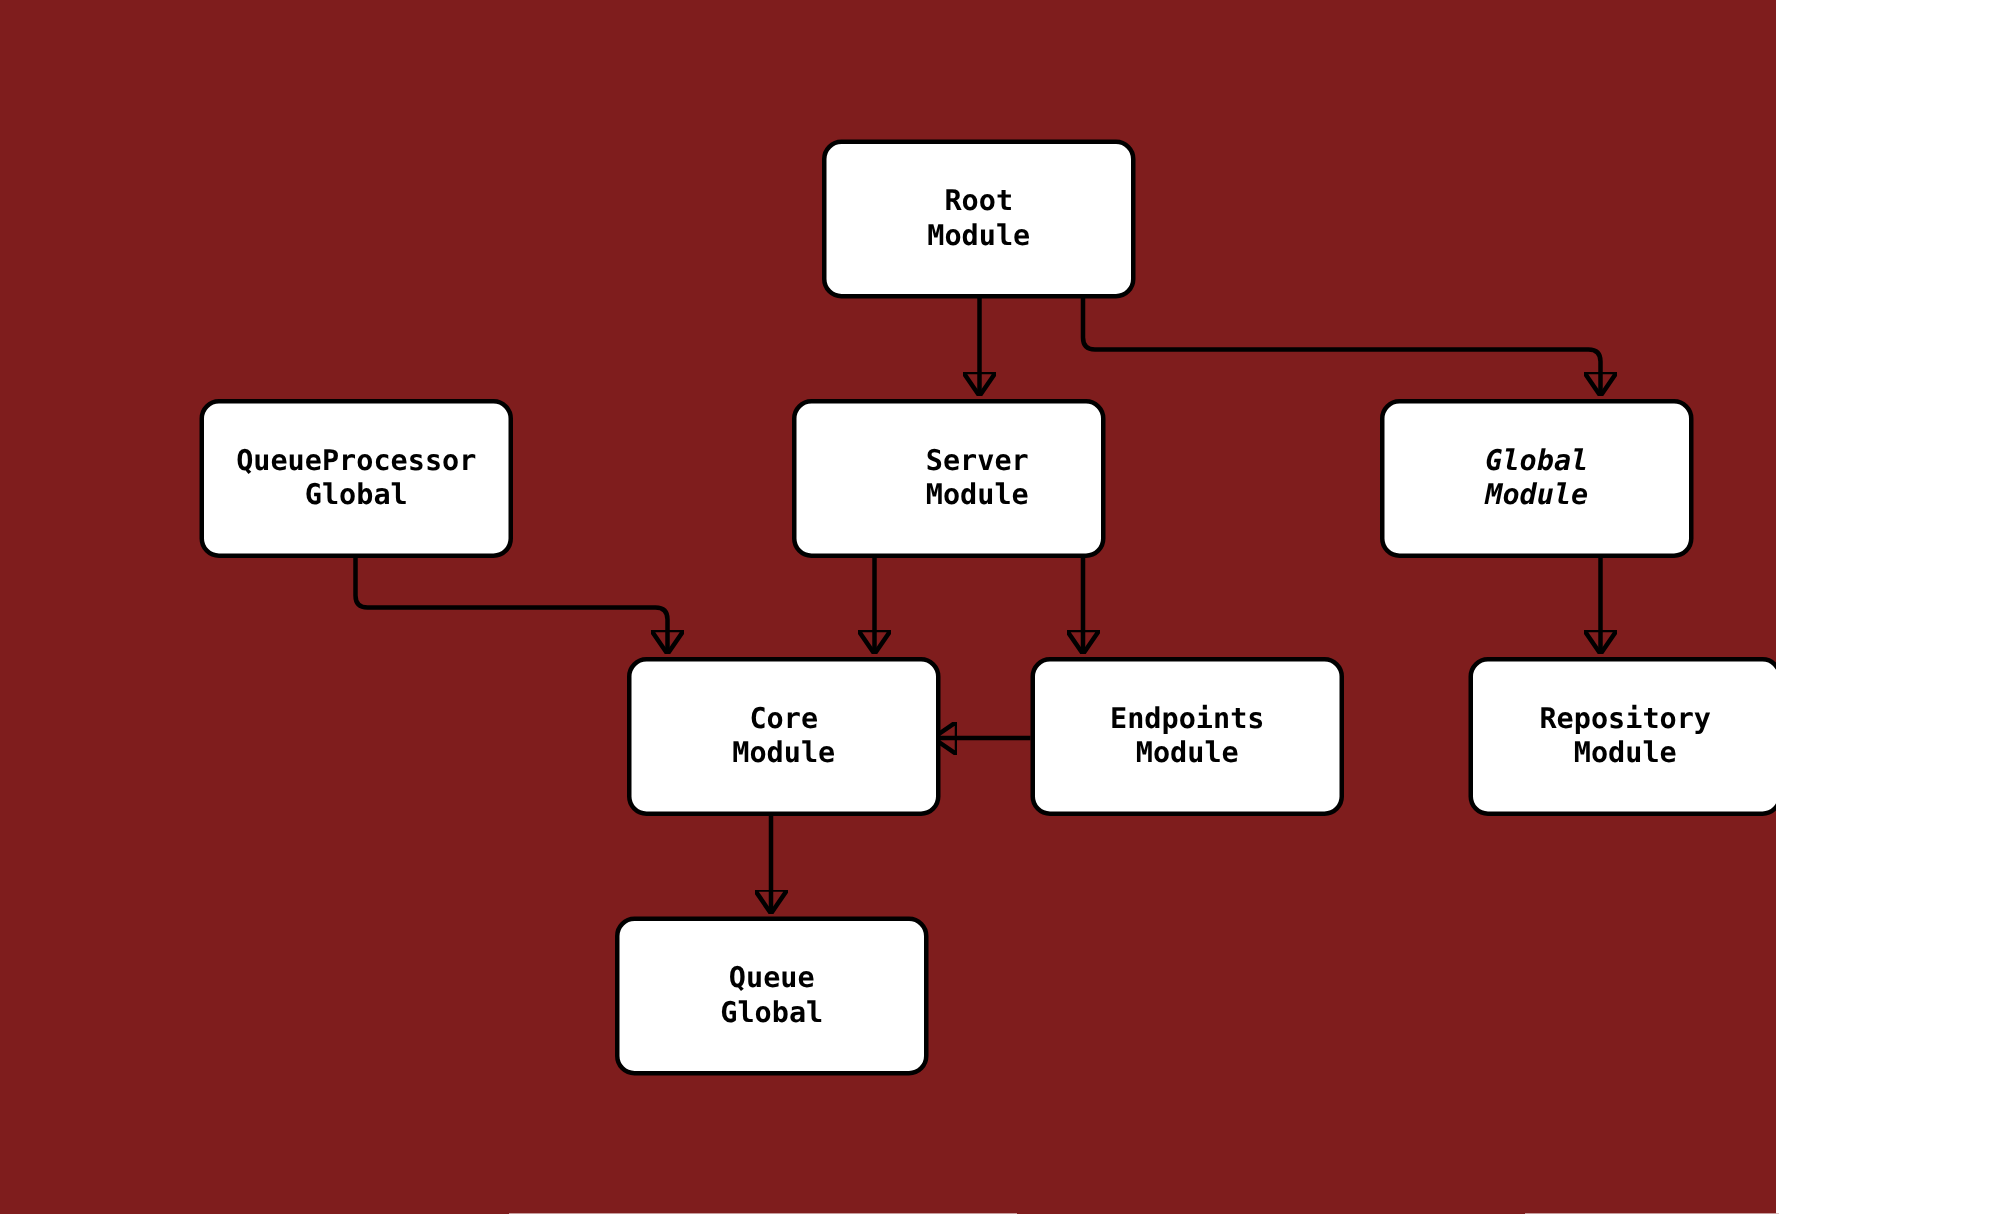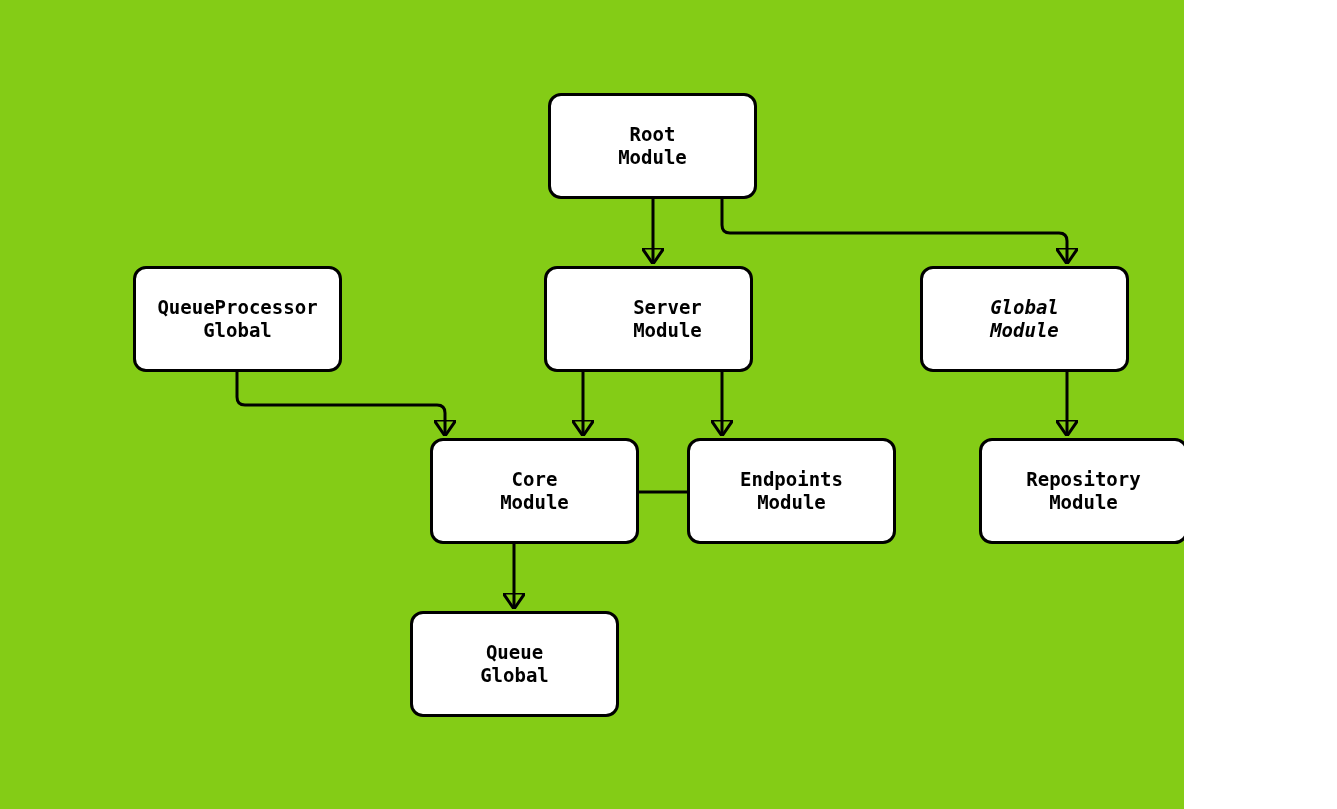--- a/index.html
+++ b/index.html
@@ -4,21 +4,21 @@
 <style>
   html, body {
     margin: 0;
     padding: 0;
     background: #ffffff;
   }
   .canvas {
     position: relative;
     width: 1184px;
     height: 809px;
-    background: #84cc16;
+    background: #7f1d1d;
     overflow: hidden;
     font-family: "DejaVu Sans Mono", monospace;
   }
   .edges {
     position: absolute;
     left: 0;
     top: 0;
     width: 1337px;
     height: 809px;
   }
@@ -44,23 +44,23 @@
     font-size: 19px;
     font-weight: bold;
     line-height: 23px;
     color: #000000;
     text-align: center;
     white-space: pre-line;
   }
   
   .pos-root          { left: 548px; top: 93px;  }
   .pos-queueproc     { left: 133px; top: 266px; }
-  .pos-server        { left: 544px; top: 266px; padding-left: 38px; }
+  .pos-server        { left: 528px; top: 266px; padding-left: 38px; }
   .pos-global        { left: 920px; top: 266px; font-style: italic; }
-  .pos-core          { left: 430px; top: 438px; }
+  .pos-core          { left: 418px; top: 438px; }
   .pos-endpoints     { left: 687px; top: 438px; }
   .pos-repository    { left: 963px; top: 438px; margin-left: 16px; }
   .pos-queue         { left: 410px; top: 611px; }
 </style>
 </head>
 <body>
 
 <div class="canvas">
 
   <svg class="edges" viewBox="0 0 1337 809" xmlns="http://www.w3.org/2000/svg">

